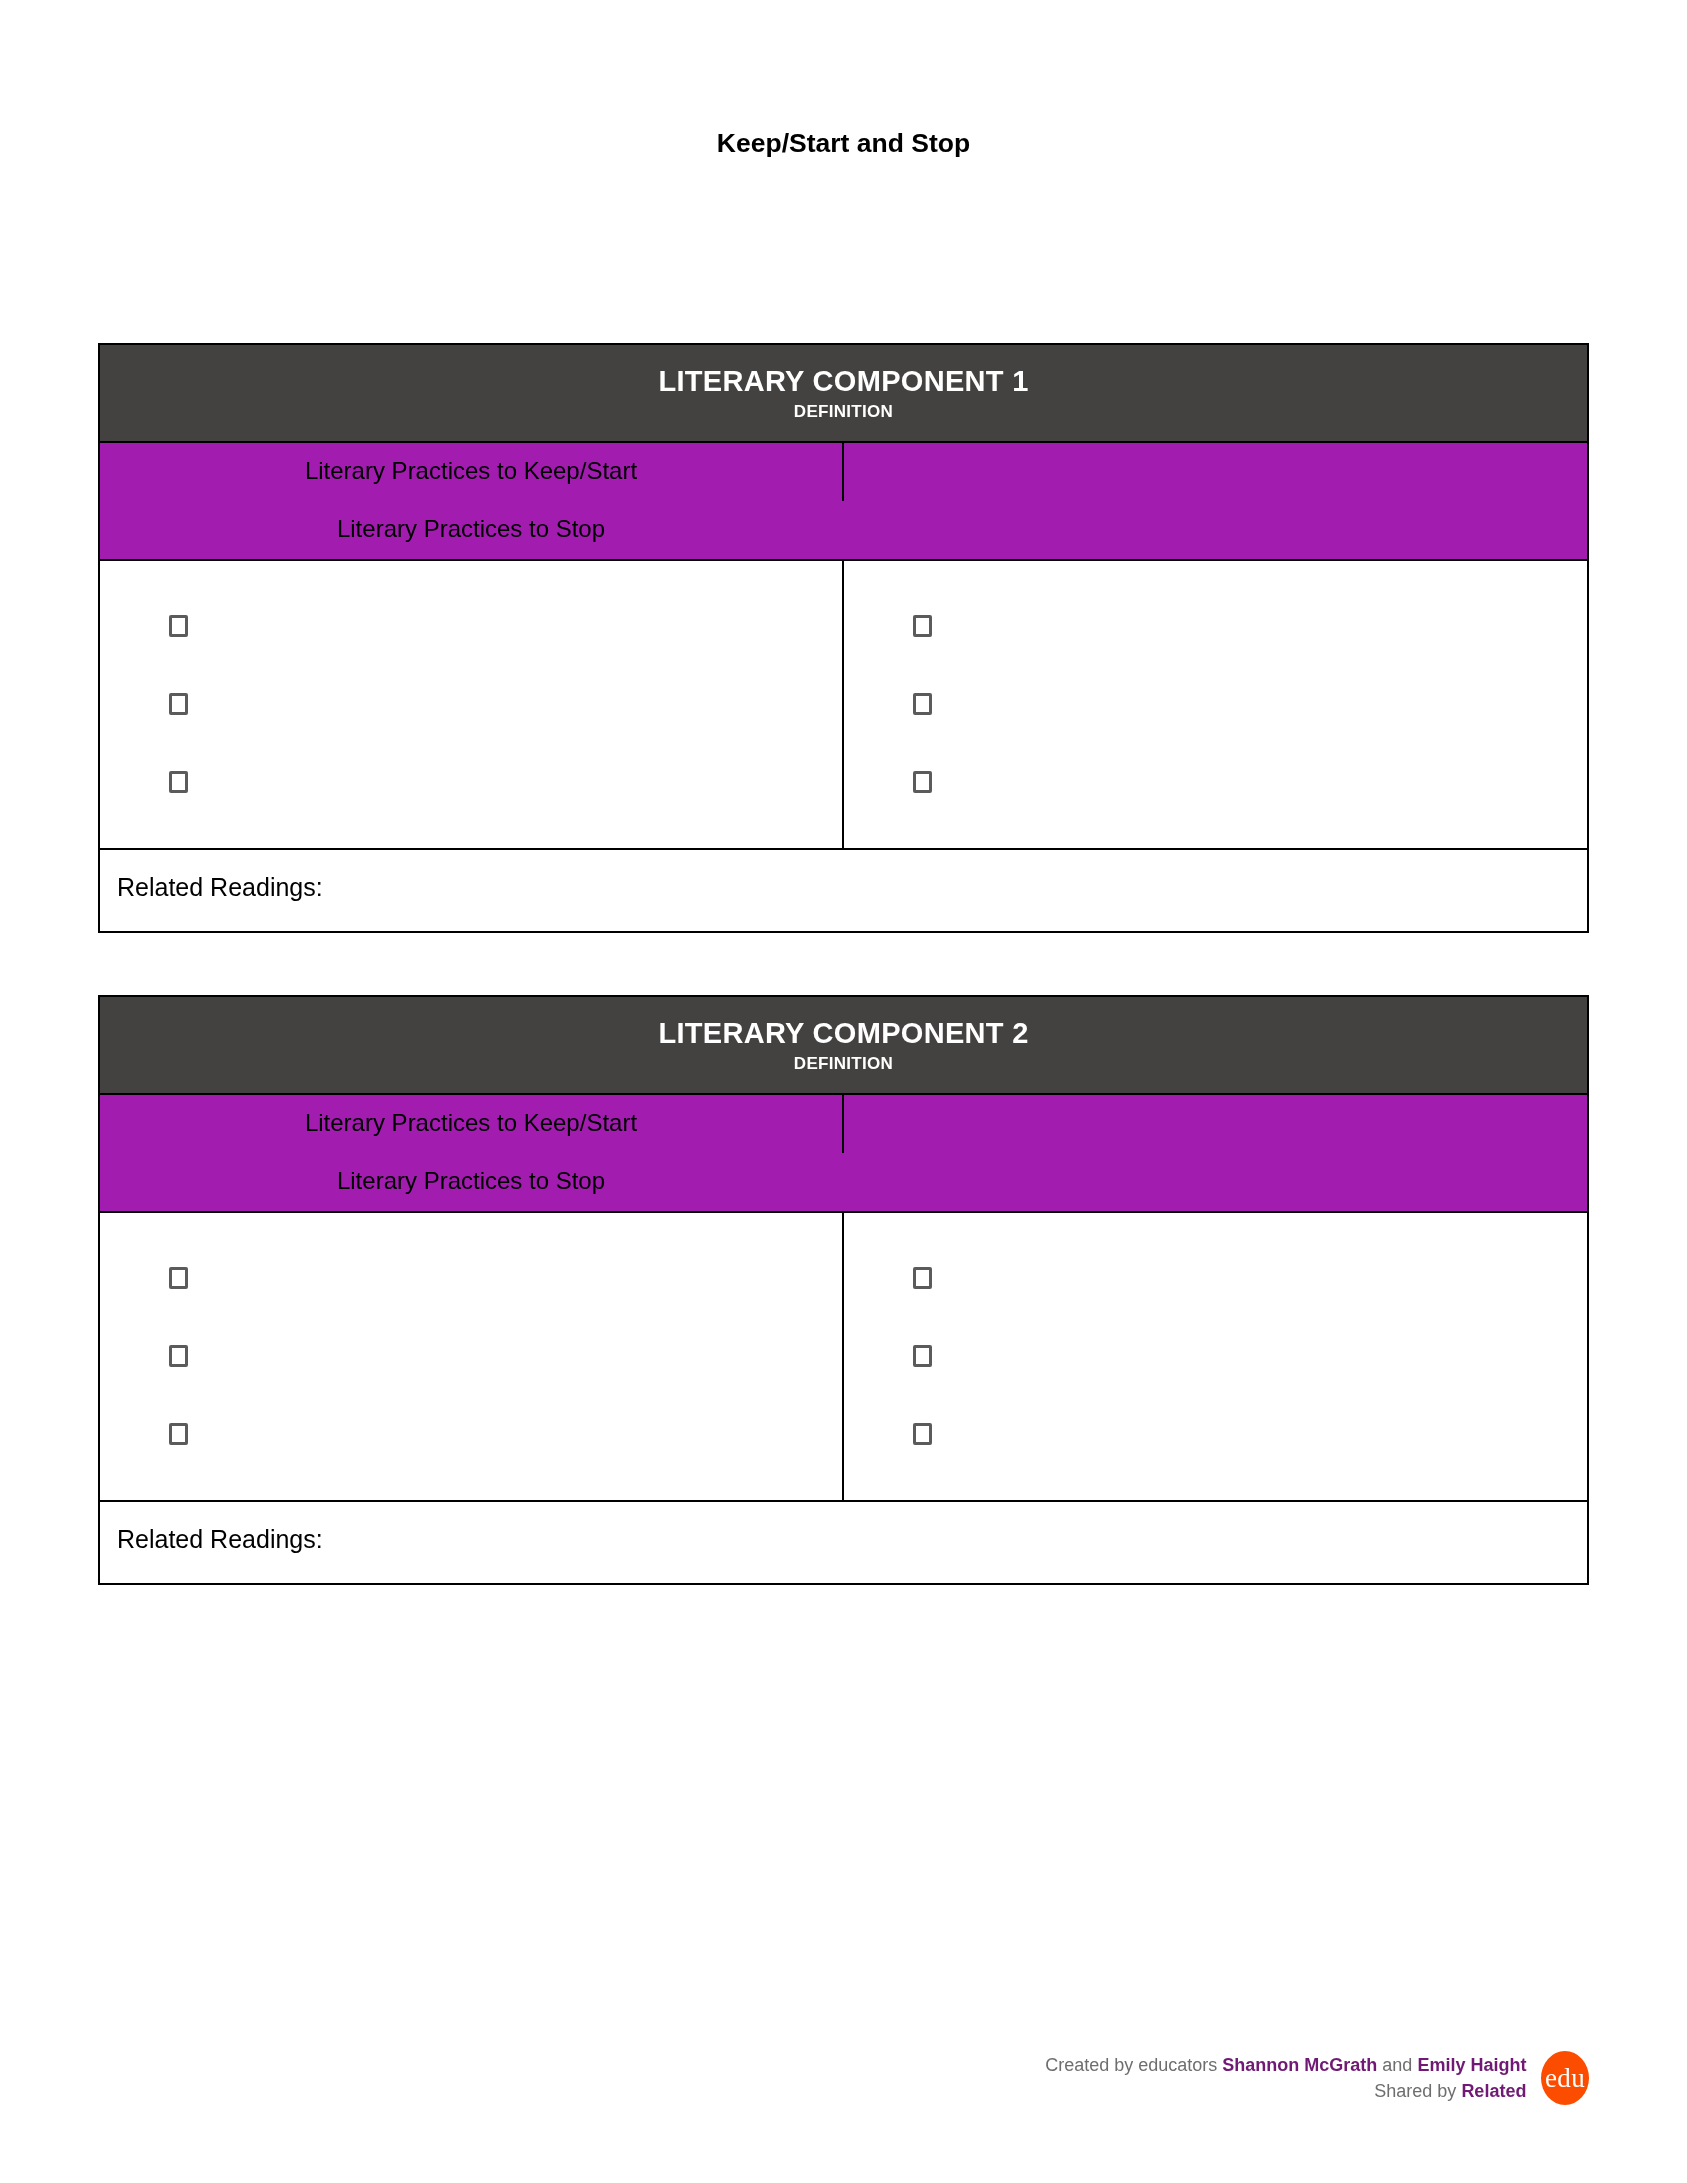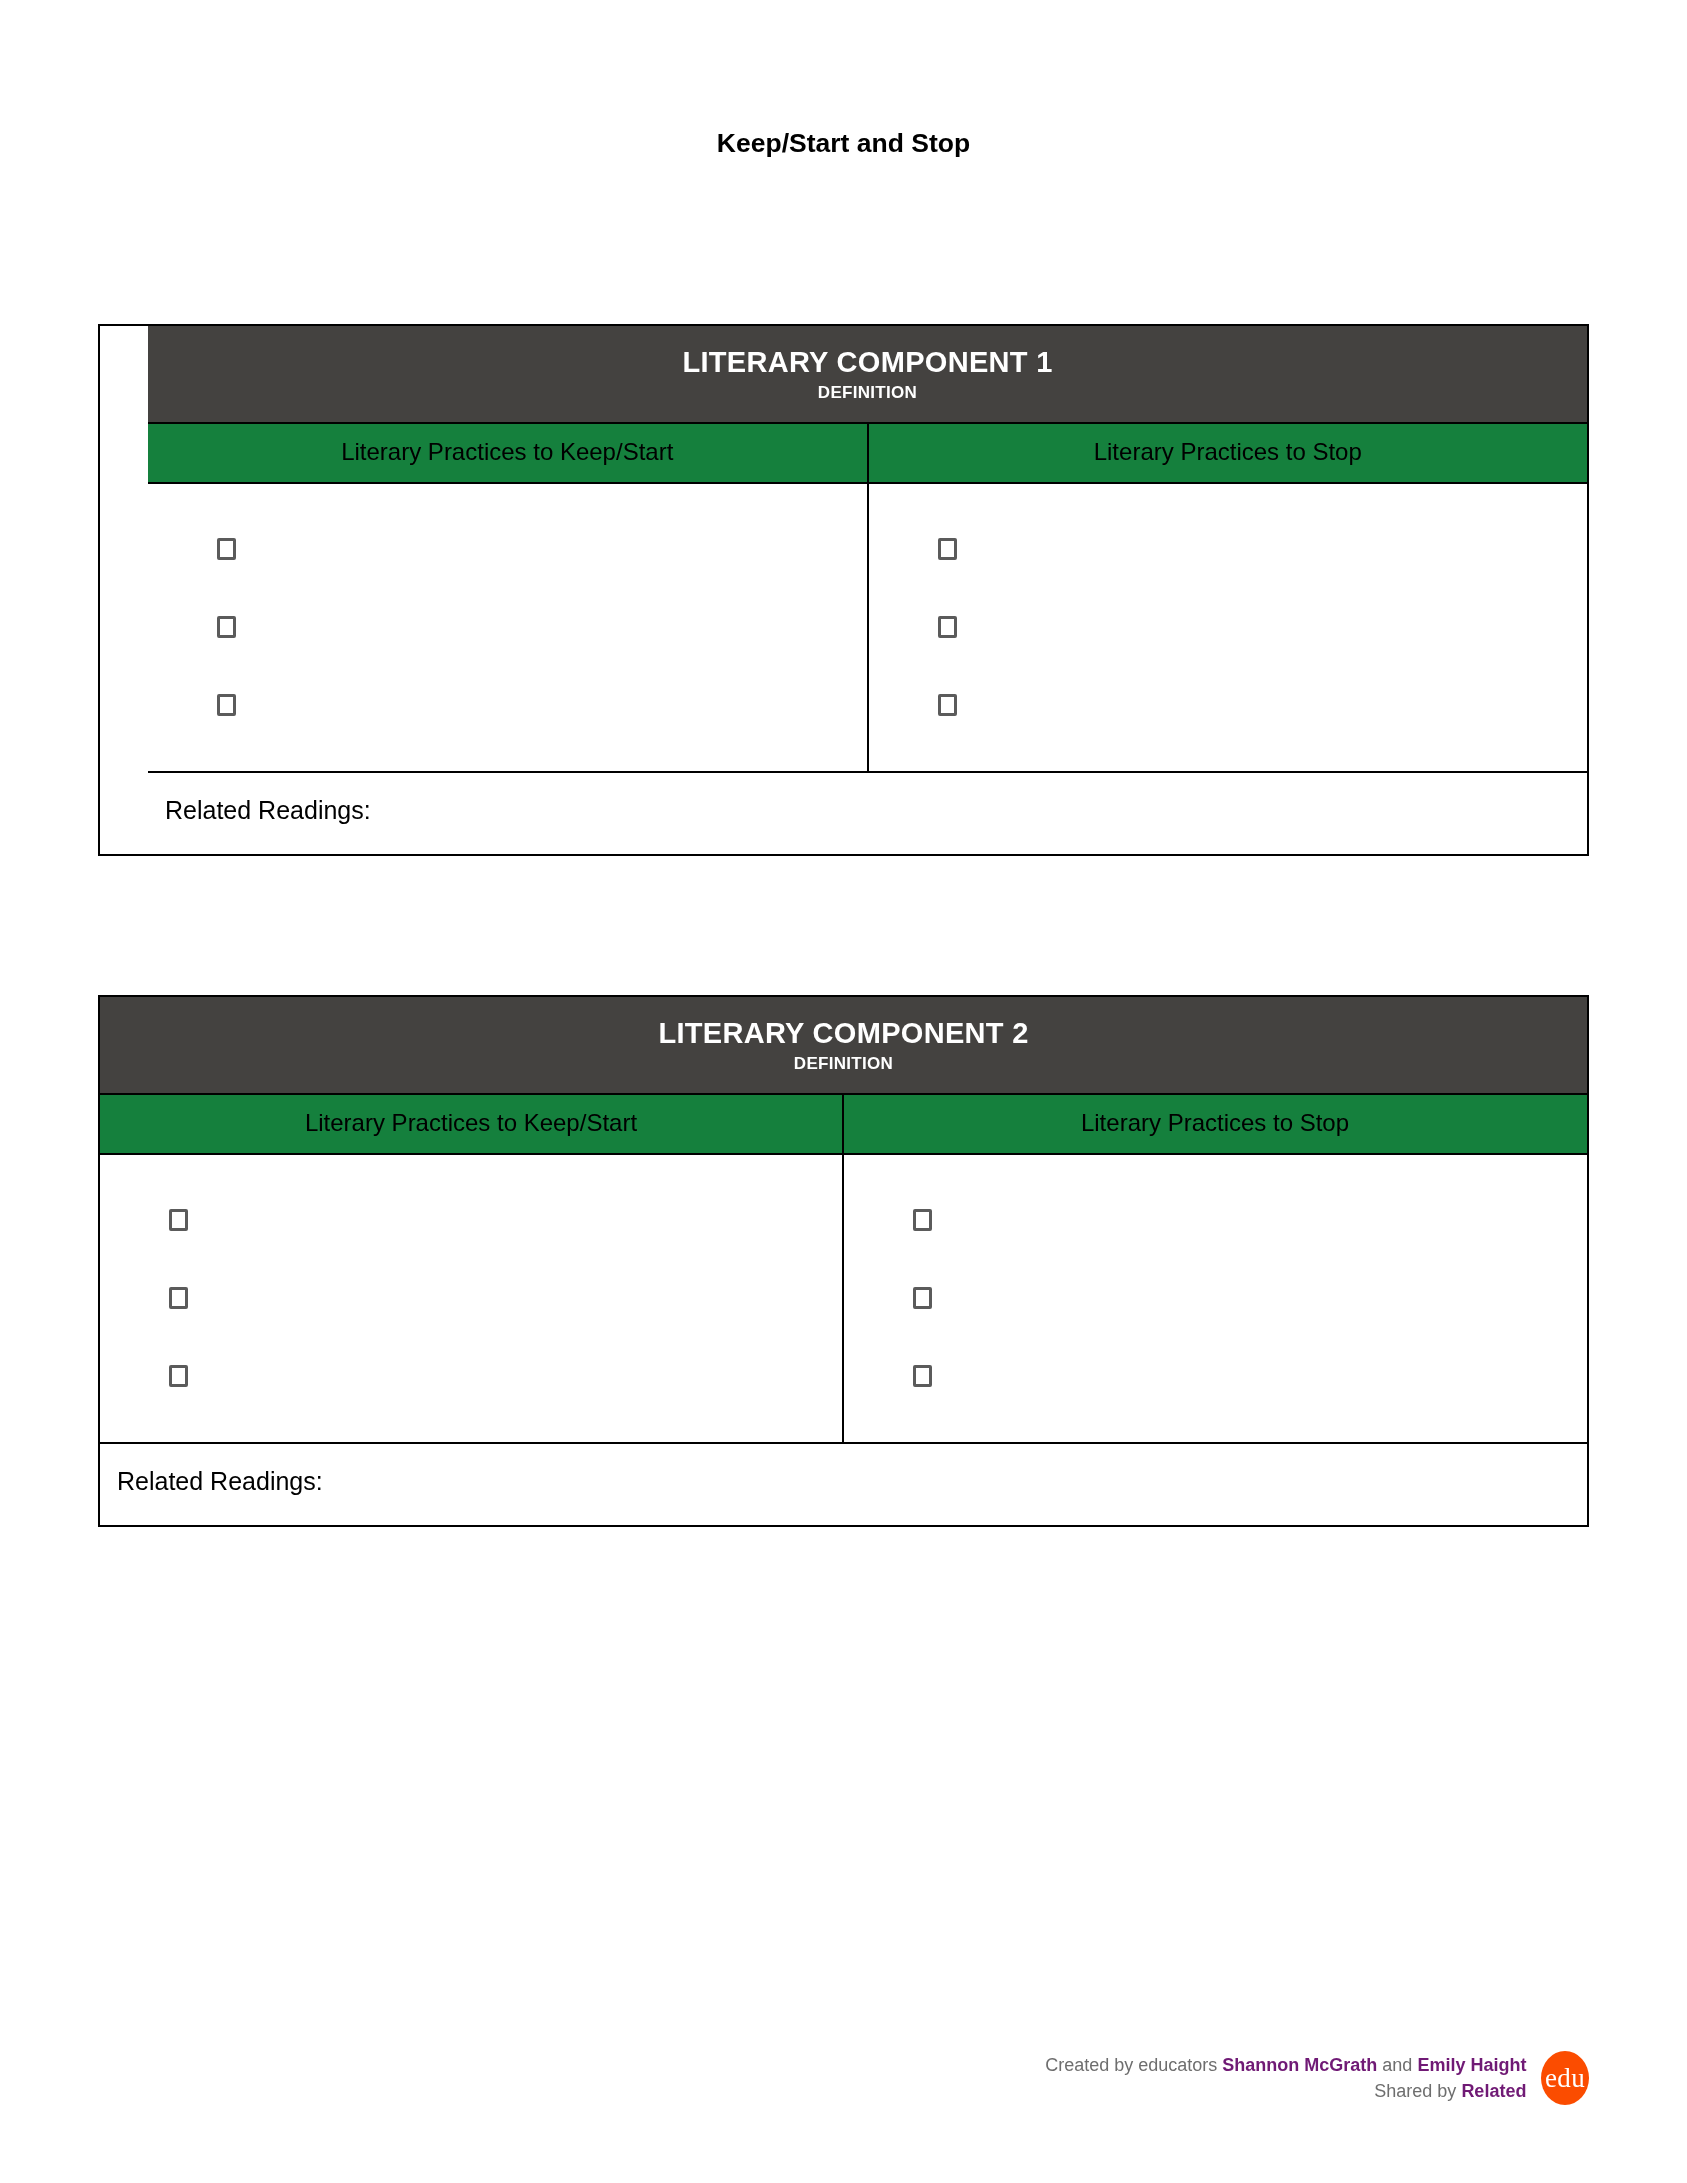--- a/index.html
+++ b/index.html
@@ -51,21 +51,21 @@
 
   
   .component-table {
     position: absolute;
     left: 98px;
     width: 1491px;
     border: 2.6px solid #000000;
     background: #ffffff;
   }
 
-  #component-table-1 { top: 324px; padding-left: 48px; }
+  #component-table-1 { top: 343px; }
   #component-table-2 { top: 995px; }
 
   .table-header {
     background: #444240;
     color: #ffffff;
     text-align: center;
     padding: 21px 13.2px 20px 13.2px;
   }
 
   .table-header .component-name {
@@ -78,22 +78,23 @@
   .table-header .component-definition {
     margin-top: 6.6px;
     font-size: 17px;
     font-weight: 700;
     letter-spacing: 0.3px;
     line-height: 1.05;
   }
 
   .column-headings {
     display: flex;
-    background: #15803d;
+    background: #a21caf;
     border-top: 2.6px solid #000000;
+    flex-direction: column;
   }
 
   .column-heading {
     padding: 14.6px 10.6px;
     font-size: 24px;
     font-weight: 400;
     text-align: center;
     color: #000000;
     line-height: 1.2;
   }

